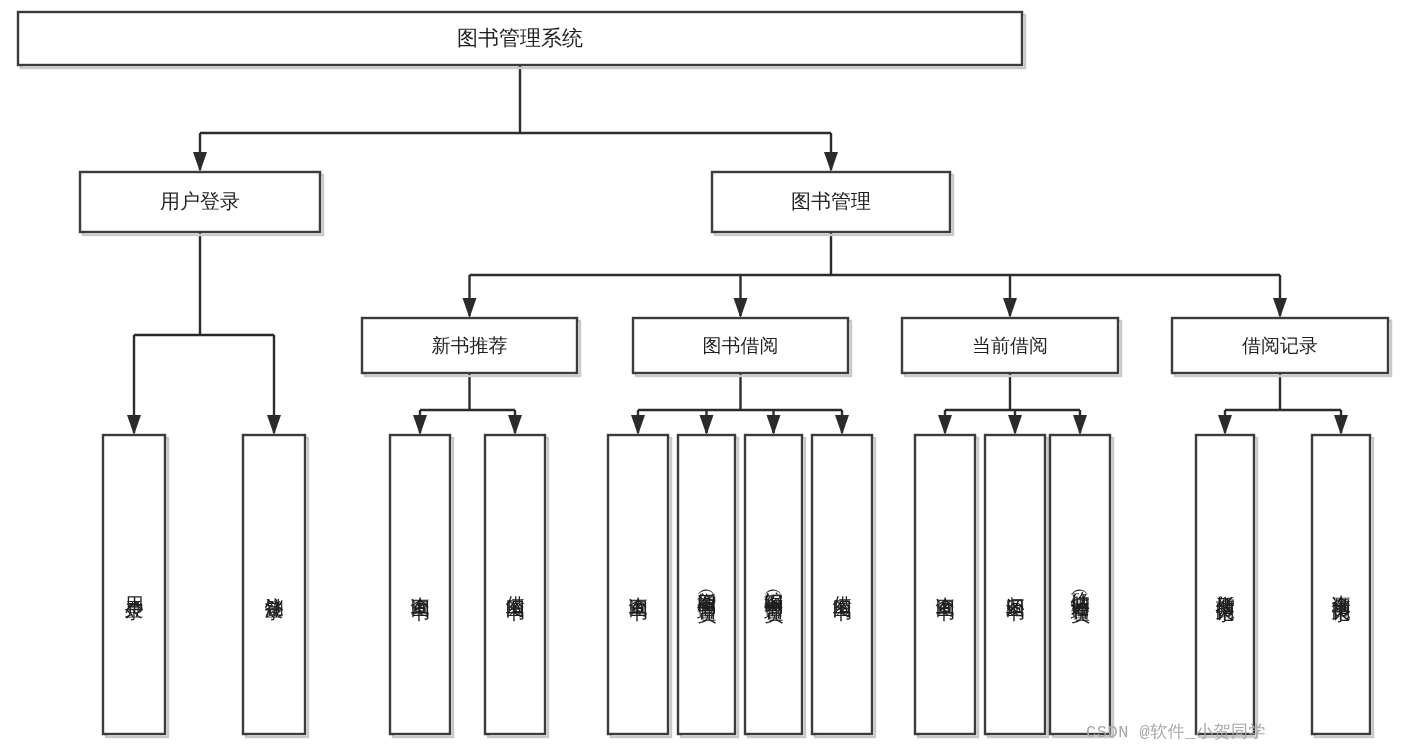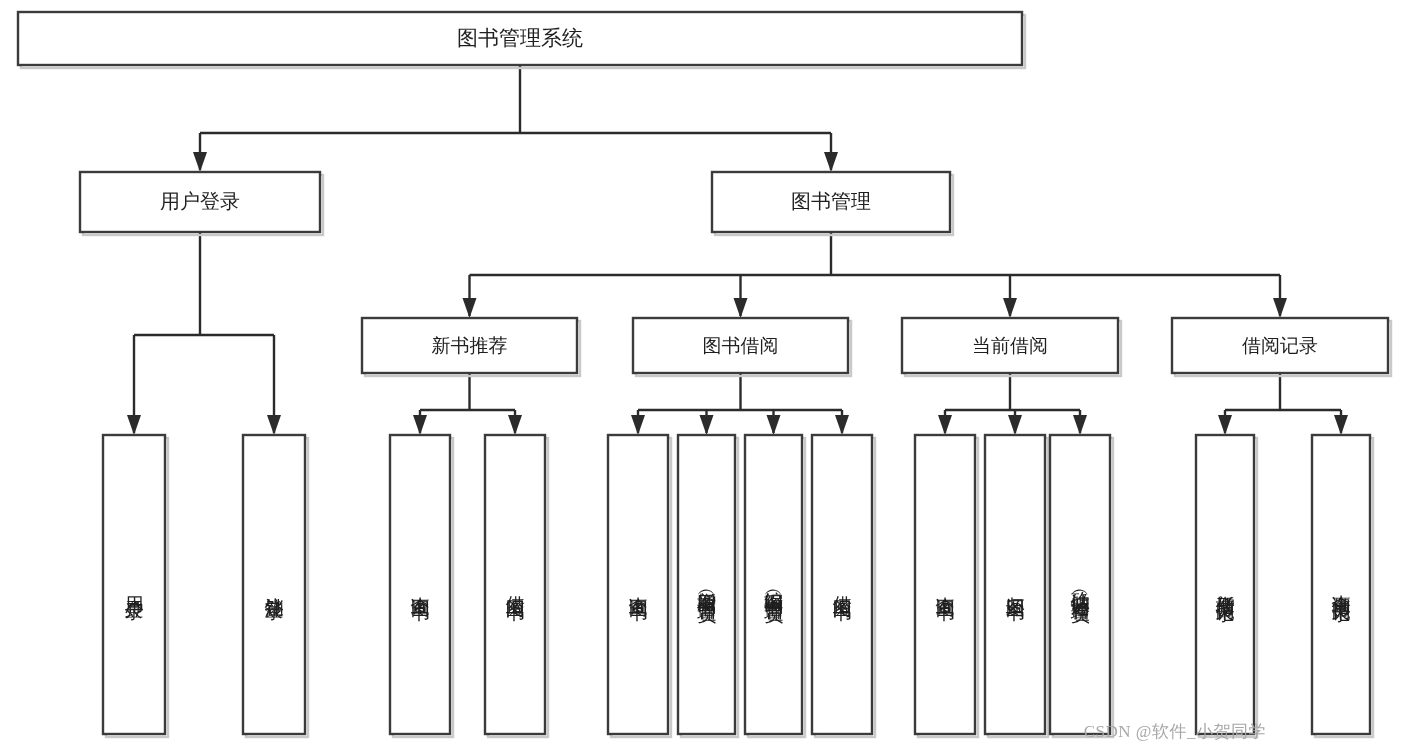--- a/index.html
+++ b/index.html
@@ -55,21 +55,21 @@
     line-height:1.08;
     letter-spacing:2px;
     color:#1f1f1f;
     white-space:nowrap;
     text-align:center;
   }
   .watermark{
     position:absolute;
     right:10px;
     bottom:4px;
-    font-family:Liberation Serif, serif;
+    font-family:Liberation Mono, monospace;
     font-size:17px;
     color:#a7a7a7;
     letter-spacing:0.5px;
     user-select:none;
   }
 </style>
 </head>
 <body>
 
 <div id="diagram-root">

